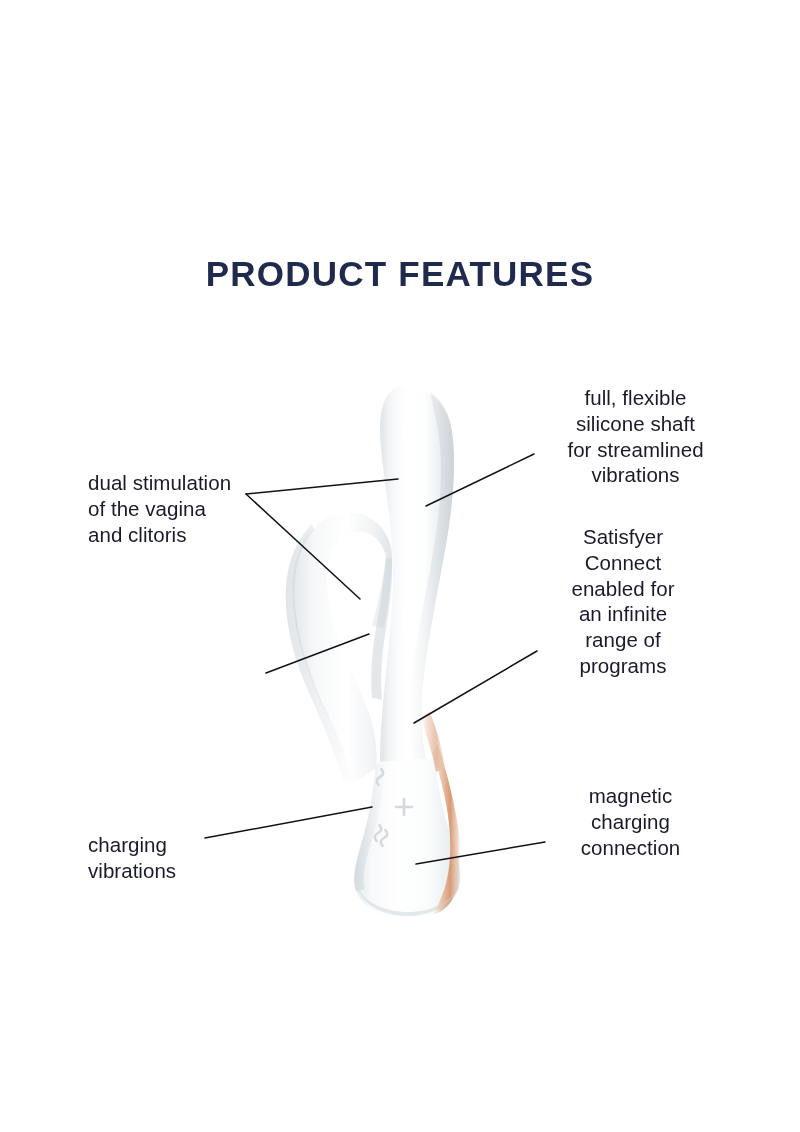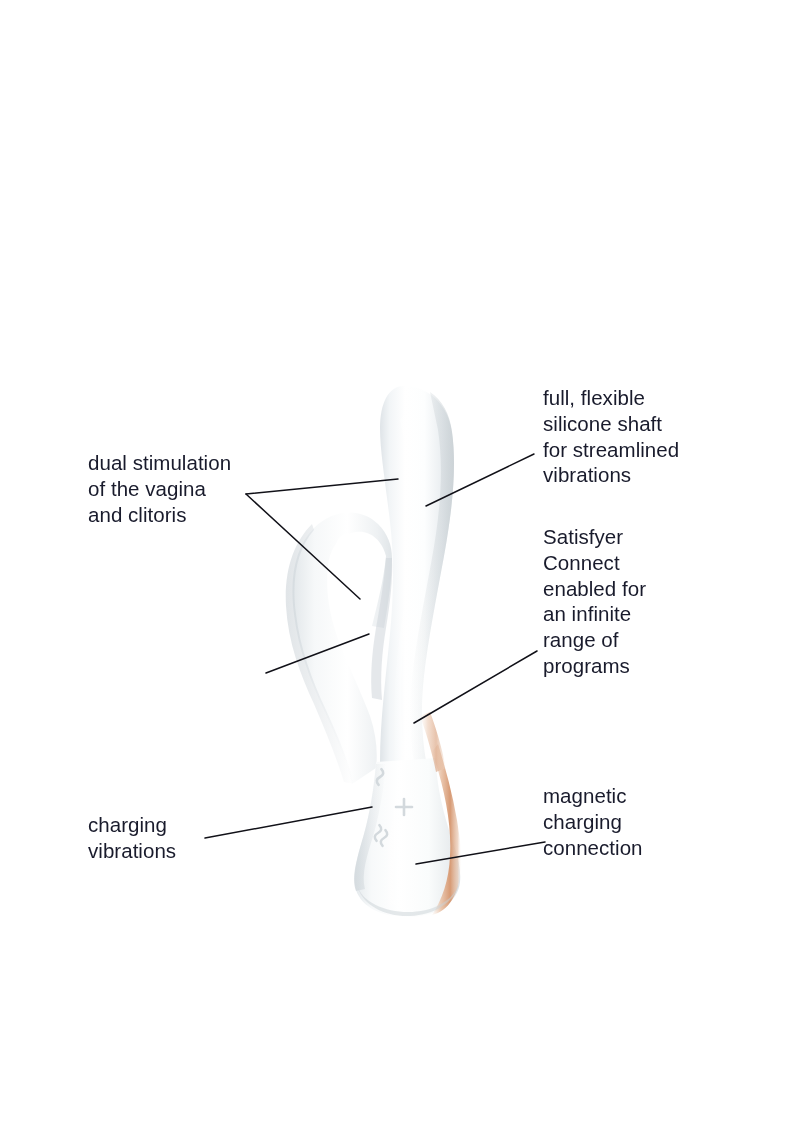--- a/index.html
+++ b/index.html
@@ -42,22 +42,22 @@
   
   .label {
     position: absolute;
     font-size: 20.5px;
     line-height: 1.26;
     color: #191b2c;
     font-weight: 400;
     letter-spacing: 0.002em;
     white-space: pre-line;
   }
-  .label.left  { text-align: left; }
-  .label.right { text-align: left; }
+  .label.left  { text-align: left; margin-top: 20px; }
+  .label.right { text-align: center; }
 
   #lbl-dual     { left: 88px;  top: 450px; width: 200px; }
   #lbl-smooth   { left: 88px;  top: 631px; width: 208px; }
   #lbl-control  { left: 88px;  top: 812px; width: 190px; }
   #lbl-shaft    { left: 543px; top: 385px; width: 185px; }
   #lbl-connect  { left: 543px; top: 524px; width: 160px; }
   #lbl-magnetic { left: 543px; top: 783px; width: 175px; }
 
   
   #art {
@@ -67,20 +67,21 @@
     width: 800px;
     height: 1132px;
     overflow: visible;
   }
 </style>
 </head>
 <body>
 
 <div id="stage">
 
+  <div class="title">PRODUCT FEATURES</div>
 
   <svg id="art" viewBox="0 0 800 1132" xmlns="http://www.w3.org/2000/svg">
     <defs>
 
       <linearGradient id="gShaft" x1="0" y1="0" x2="1" y2="0">
         <stop offset="0" stop-color="#dfe4e8"></stop>
         <stop offset="0.13" stop-color="#f2f5f7"></stop>
         <stop offset="0.34" stop-color="#ffffff"></stop>
         <stop offset="0.60" stop-color="#fdfefe"></stop>
         <stop offset="0.84" stop-color="#eaeef1"></stop>

